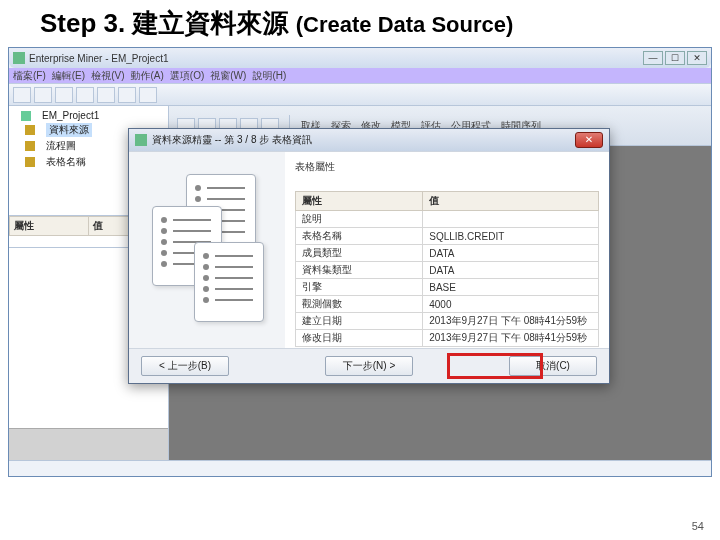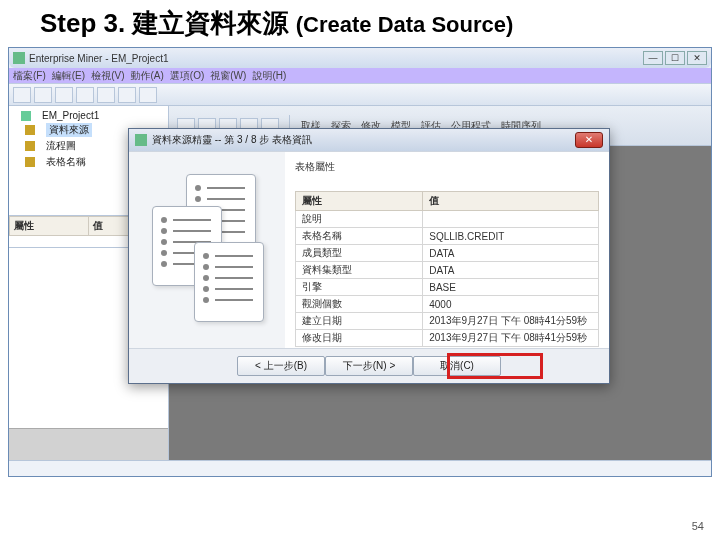--- a/index.html
+++ b/index.html
@@ -44,21 +44,21 @@
   .wiz-art { width: 156px; background: #f2f4f7; display: flex; align-items: center; justify-content: center; padding: 8px; }
   .art-stack { position: relative; width: 130px; height: 160px; }
   .sheet { position: absolute; width: 70px; height: 80px; background: #fff; border: 1px solid #a8b0bc; border-radius: 4px; box-shadow: 2px 2px 4px rgba(0,0,0,.12); }
   .sheet::before { content: ""; position: absolute; left: 8px; top: 10px; width: 6px; height: 6px; background: #888; border-radius: 50%; box-shadow: 0 11px 0 #888, 0 22px 0 #888, 0 33px 0 #888, 0 44px 0 #888; }
   .sheet::after { content: ""; position: absolute; left: 20px; top: 12px; width: 38px; height: 2px; background: #888; box-shadow: 0 11px 0 #888, 0 22px 0 #888, 0 33px 0 #888, 0 44px 0 #888; }
   .wiz-right { flex: 1; padding: 8px 10px; font-size: 10px; color: #333; }
   .wiz-right .hdr { margin-bottom: 17px; }
   .wiz-table { width: 100%; border-collapse: collapse; font-size: 10px; }
   .wiz-table th { text-align: left; background: #f3f0e8; border: 1px solid #cfcabf; padding: 2px 6px; color: #333; }
   .wiz-table td { border: 1px solid #d6d6d6; padding: 1px 6px; color: #333; height: 14px; background: #fff; }
-  .wiz-footer { height: 34px; display: flex; align-items: center; justify-content: center; gap: 0; padding: 0 12px; background: #eceff4; }
+  .wiz-footer { height: 34px; display: flex; align-items: center; justify-content: space-between; gap: 12px; padding: 0 12px; background: #eceff4; }
   .wbtn { min-width: 88px; height: 20px; border: 1px solid #9aa7b8; background: linear-gradient(#fdfdfe,#e3e8ef); font-size: 10px; color: #222; padding: 0 6px; text-align: center; line-height: 18px; border-radius: 2px; }
   .hl-next { position: absolute; border: 3px solid #d62020; pointer-events: none; }
   .page-num { position: absolute; right: 16px; bottom: 8px; font-size: 11px; color: #555; }
 </style>
 </head>
 <body>
 
 <div class="slide-title">
   <span>Step 3.</span>
   <span class="cn">建立資料來源</span>

